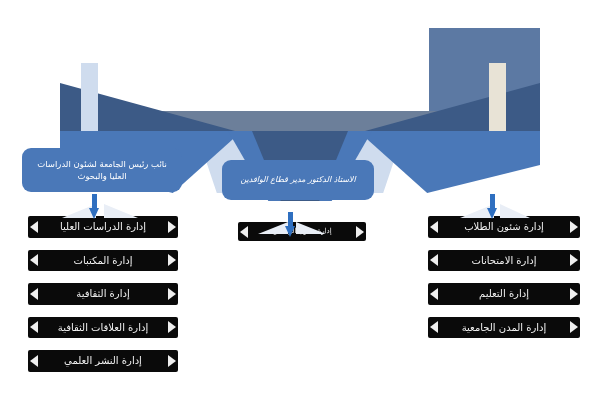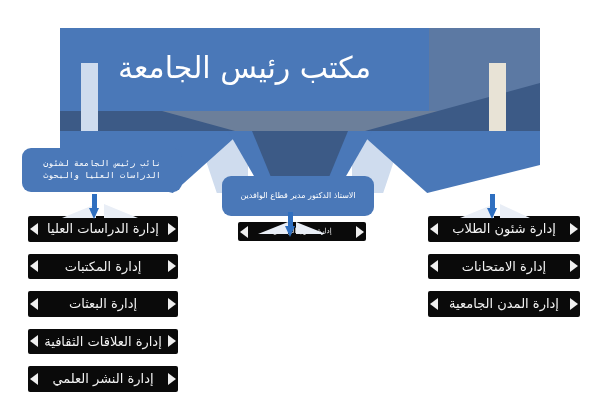--- a/index.html
+++ b/index.html
@@ -125,23 +125,23 @@
     color:#ffffff;
     direction:rtl;
     text-align:center;
     font-size:8.5px;
     line-height:1.45;
     display:flex;align-items:center;justify-content:center;
     padding:3px 6px;
     box-sizing:border-box;
     z-index:9;
   }
-  .head-left{left:22px;top:148px;width:160px;height:44px;font-family:Liberation Mono, monospace;}
+  .head-left{left:22px;top:148px;width:160px;height:44px;}
   .head-right{left:408px;top:148px;width:168px;height:44px;}
-  .head-mid{left:222px;top:176px;width:152px;height:40px;font-size:8px;}
+  .head-mid{left:222px;top:160px;width:152px;height:40px;font-size:8px;font-style:italic;}
 
   
   .down-arrow{
     position:absolute;
     width:11px;height:26px;
     z-index:10;
   }
   .down-arrow .stem{
     position:absolute;left:3px;top:0;width:5px;height:16px;background:#2f6fc0;
   }
@@ -176,21 +176,21 @@
   .col-left{left:28px;top:216px;width:150px;}
   .col-right{left:428px;top:216px;width:152px;}
   .col-mid{left:238px;top:222px;width:128px;}
 
   .dark-item{
     position:relative;
     background:#0a0a0a;
     color:#f2f2f2;
     direction:rtl;
     text-align:center;
-    font-size:13px;
+    font-size:10px;
     line-height:1.35;
     padding:4px 10px;
     margin-bottom:12px;
     box-sizing:border-box;
     border-radius:2px;
     min-height:19px;
     display:flex;align-items:center;justify-content:center;
   }
   .dark-item::before,
   .dark-item::after{
@@ -208,23 +208,20 @@
 </style>
 </head>
 <body>
 
 <div id="chart">
 
   <div class="banner-wedge-r"></div>
   <div class="tri-left"></div>
   <div class="tri-right"></div>
   <div class="band"></div>
-  <div class="banner">
-    <div class="banner-title">مكتب رئيس الجامعة</div>
-  </div>
   <div class="pillar l"></div>
   <div class="pillar r"></div>
 
   <div class="light-wedge a"></div>
   <div class="light-wedge b"></div>
   <div class="funnel fl"></div>
   <div class="funnel fr"></div>
   <div class="funnel-mid"></div>
   <div class="funnel-mid-dark"></div>
 
@@ -247,28 +244,29 @@
       <div class="tip"></div>
   </div>
   <div class="down-arrow da-mid">
     <div class="stem"></div>
       <div class="tip"></div>
   </div>
 
   <div class="dark-col col-left">
     <div class="dark-item">إدارة الدراسات العليا</div>
     <div class="dark-item">إدارة المكتبات</div>
-    <div class="dark-item">إدارة البعثات</div>
+    <div class="dark-item">إدارة الثقافية</div>
     <div class="dark-item">إدارة العلاقات الثقافية</div>
     <div class="dark-item">إدارة النشر العلمي</div>
   </div>
 
   <div class="dark-col col-mid">
     <div class="dark-item mid">إدارة شئون الوافدين</div>
   </div>
 
   <div class="dark-col col-right">
     <div class="dark-item">إدارة شئون الطلاب</div>
     <div class="dark-item">إدارة الامتحانات</div>
+    <div class="dark-item">إدارة التعليم</div>
     <div class="dark-item">إدارة المدن الجامعية</div>
   </div>
 
 </div>
 
 </body></html>

